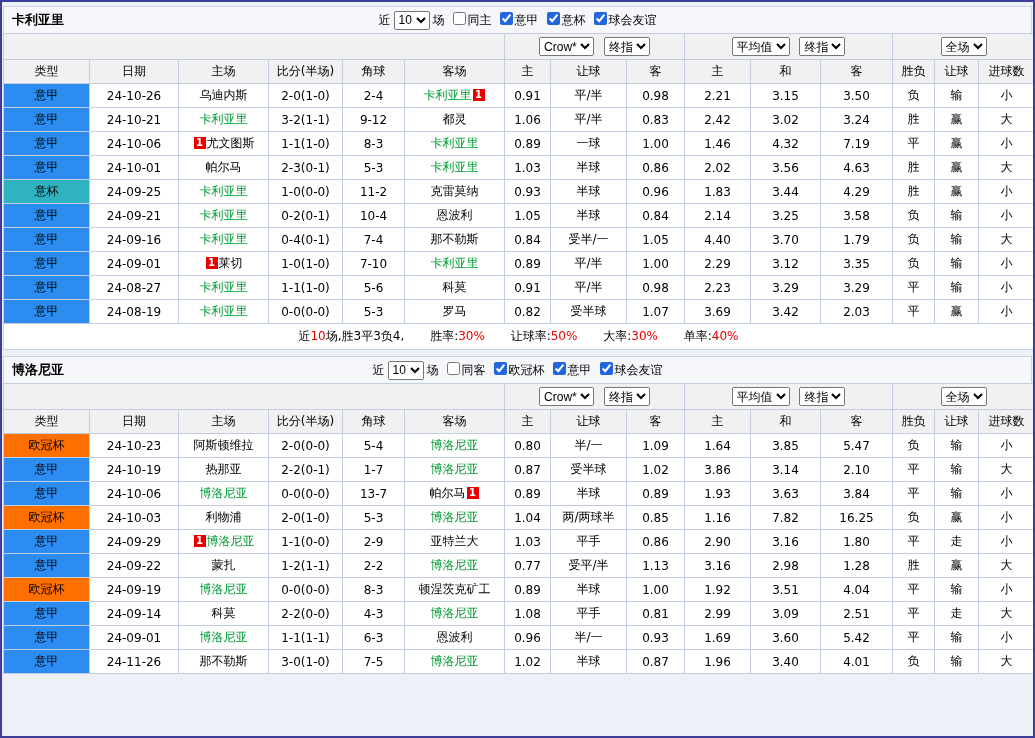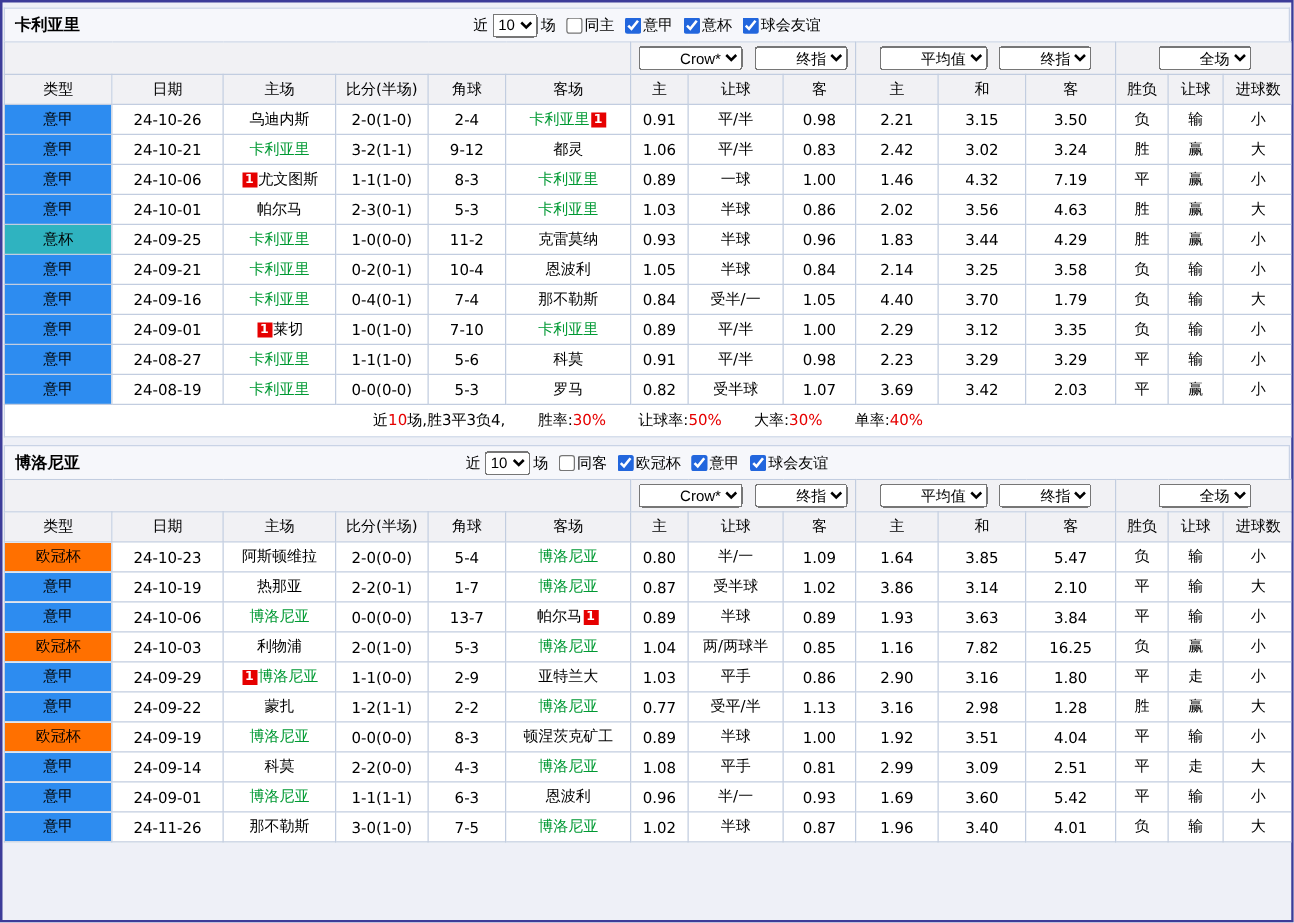--- a/index.html
+++ b/index.html
@@ -16,29 +16,29 @@
   .tb-btn { width:24px; height:24px; background:#8585d6; border:1px solid #b0b0ec; color:#fff; font-size:14px; font-weight:bold; line-height:20px; padding:0; cursor:pointer; }
   .tb-btn.tb-close { background:#4343a8; border:1px solid #9a9ae0; font-size:16px; }
 
   
   .content { padding-top:4px; }
   .section { background:#fff; margin:0 1px 6px 1px; }
   .section-header { height:27px; position:relative; display:flex; align-items:center; justify-content:center; background:#f6f7fb; border:1px solid #c9d3e6; border-bottom:none; font-size:12px; }
   .team-name { position:absolute; left:8px; font-weight:bold; font-size:13px; color:#000; }
   .filters { display:flex; align-items:center; font-size:12px; color:#000; }
   .filters select { height:19px; font-size:12px; margin:0 3px; }
-  .filters label.cb { display:inline-flex; align-items:center; margin-left:8px; cursor:pointer; }
+  .filters label.cb { display:inline-flex; align-items:flex-start; margin-left:8px; cursor:pointer; }
   .filters input[type=checkbox] { width:13px; height:13px; margin:0 2px 0 0; accent-color:#2266dd; }
 
   
   table.results { width:1031px; border-collapse:collapse; table-layout:fixed; font-size:12px; background:#fff; }
   table.results th, table.results td { border:1px solid #c2cde0; text-align:center; height:24px; padding:0 1px; overflow:hidden; white-space:nowrap; font-weight:normal; color:#000; }
   thead tr { background:#f1f1f4; }
   tr.selects-row td { height:26px; }
-  tr.selects-row select { height:19px; font-size:12px; margin:0 3px;padding-left:28px; }
+  tr.selects-row select { height:19px; font-size:12px; margin:0 3px; }
   .type-cell { color:#fff; }
   .lg-serie-a { background:#2d8cf0; }
   .lg-coppa   { background:#2fb3c0; }
   .lg-ucl     { background:#ff7000; }
   .team-green { color:#009933; }
   .score-red  { color:#e60000; }
   .score-blue { color:#1a1ad0; }
   .r-red   { color:#e60000; }
   .r-blue  { color:#1a1ad0; }
   .r-green { color:#009933; }

